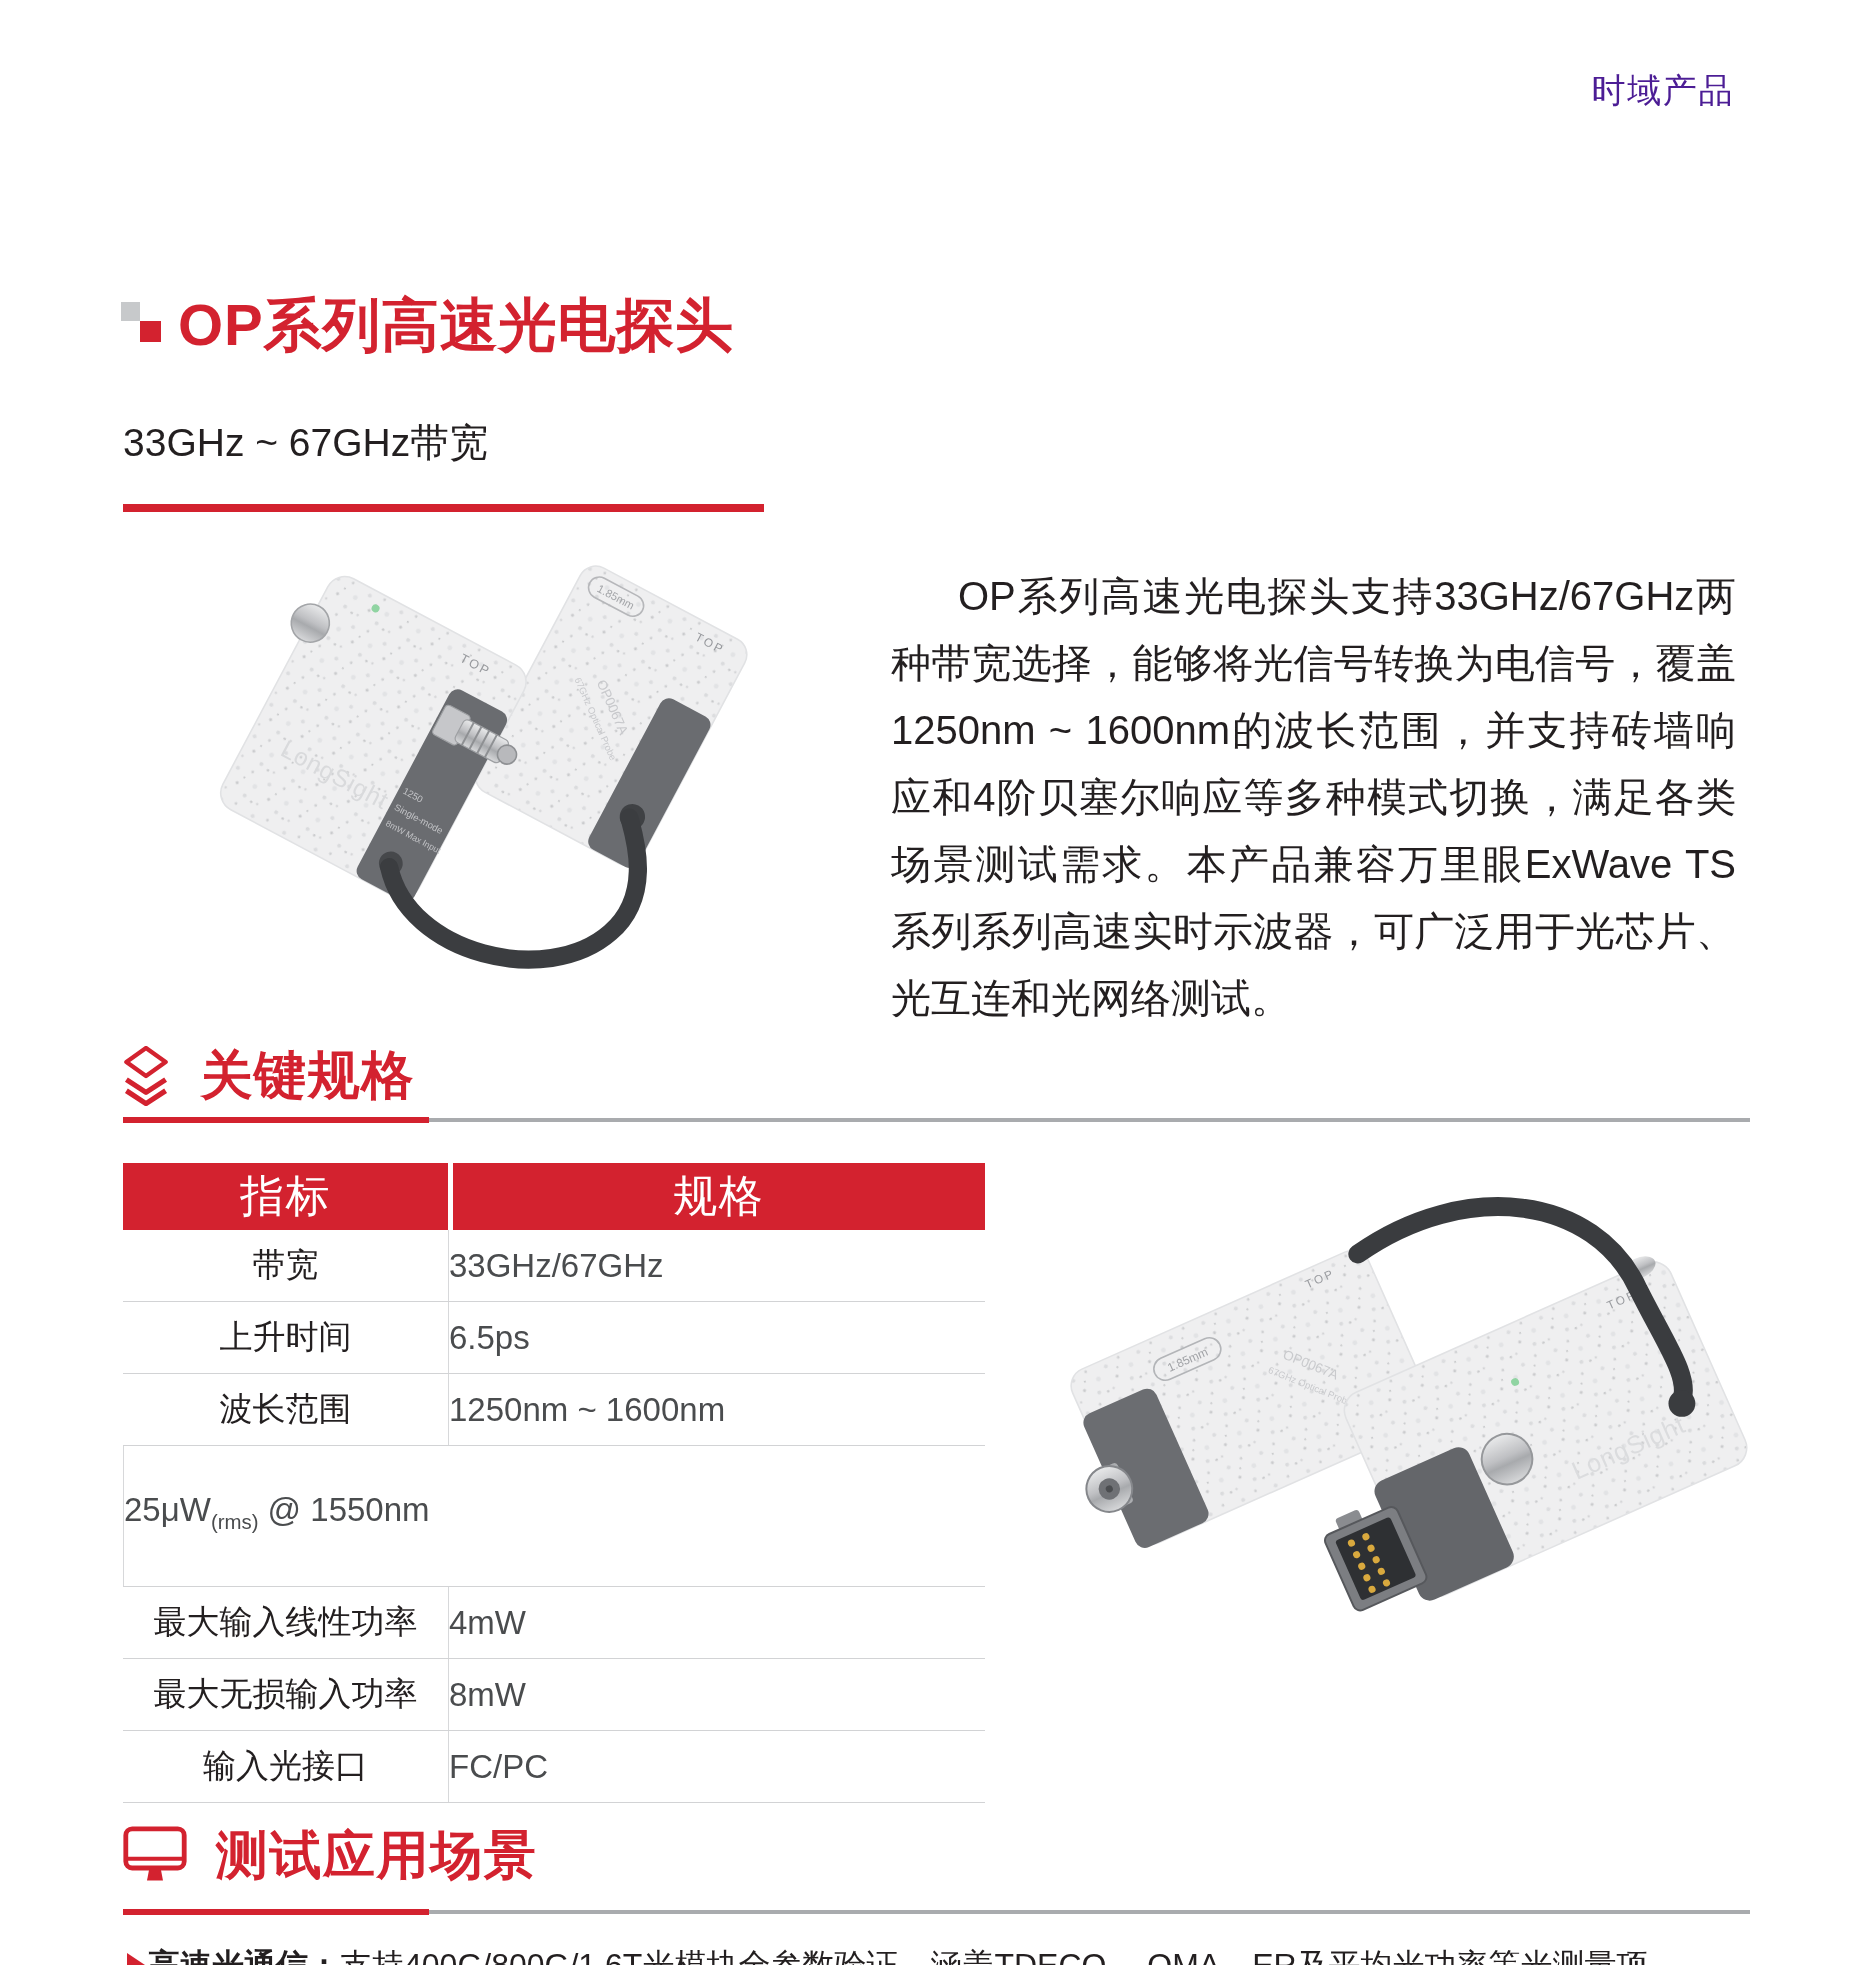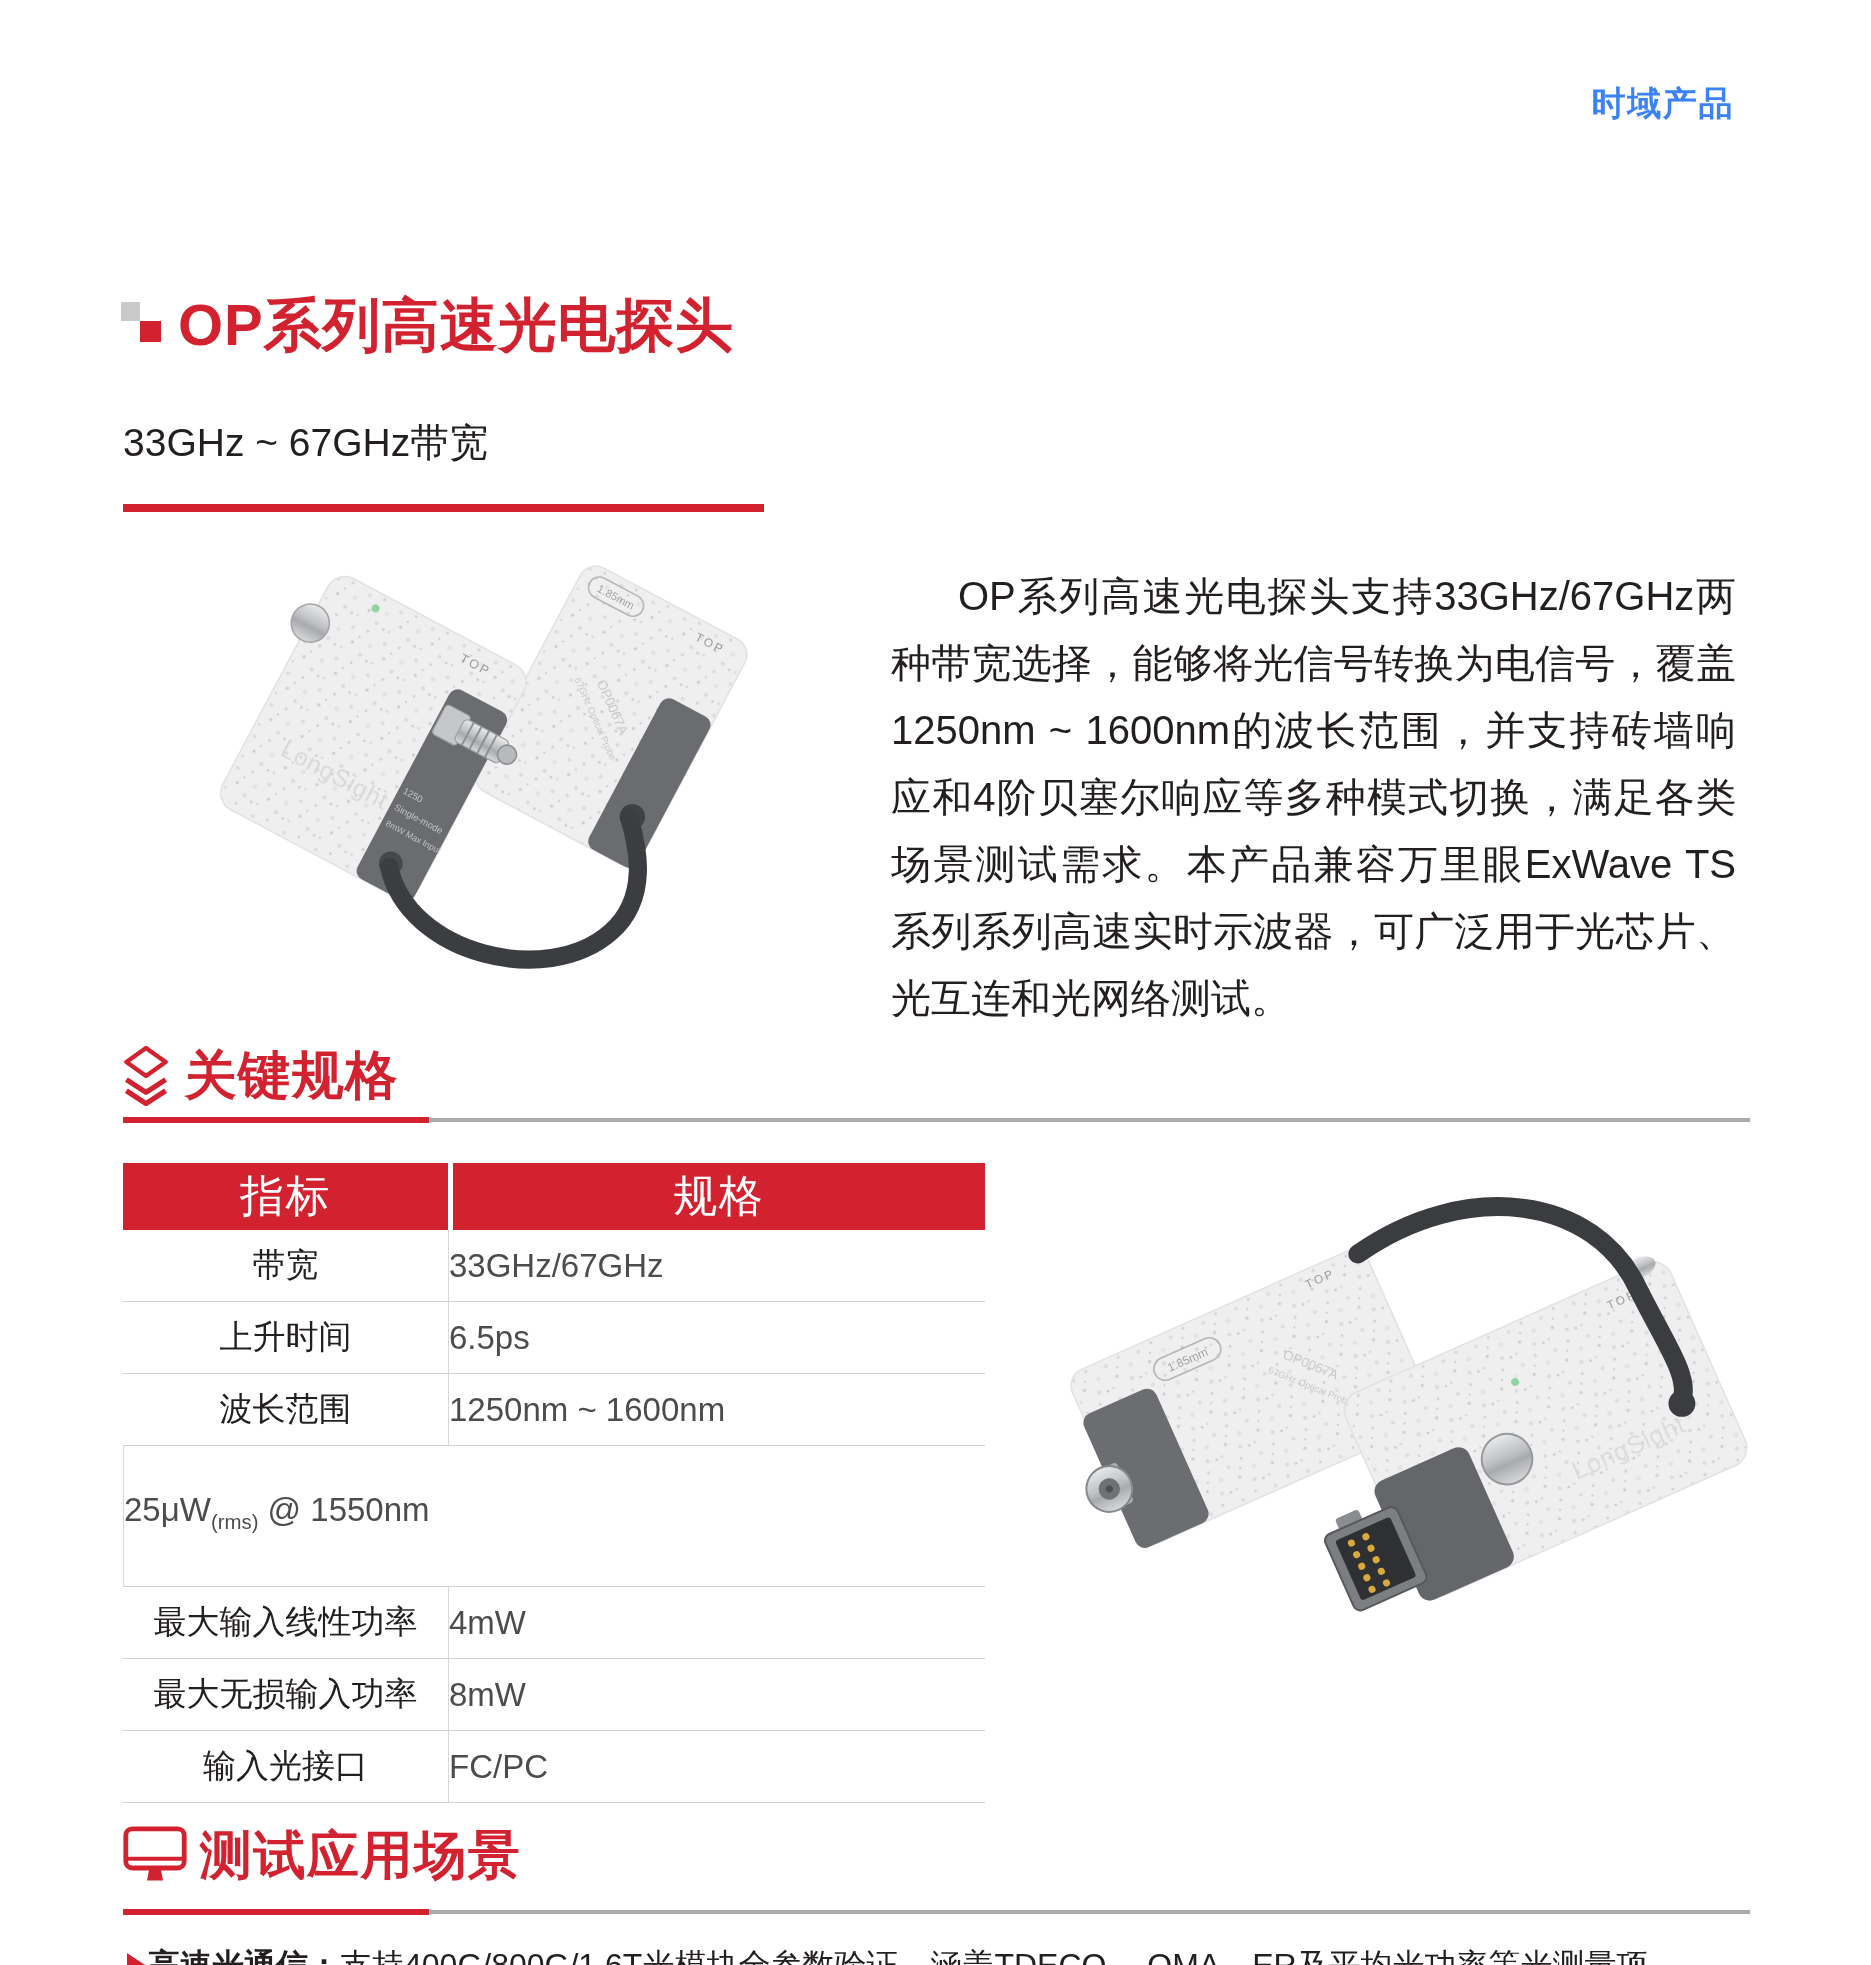--- a/index.html
+++ b/index.html
@@ -14,22 +14,22 @@
   .page{
     position:relative;
     width:1872px;height:2647px;
     background:#ffffff;
     overflow:hidden;
     font-family:"Liberation Sans","DejaVu Sans",sans-serif;
     color:var(--ink);
   }
   
   .corner-tag{
-    position:absolute;top:81px;right:138px;
-    font-size:34px;font-weight:700;color:#3b82f6;letter-spacing:1.6px;
+    position:absolute;top:68px;right:138px;
+    font-size:34px;font-weight:400;color:#4c1d95;letter-spacing:1.6px;
   }
   
   .title-bullet{position:absolute;left:121px;top:302px;width:43px;height:43px;}
   .title-bullet .sq{position:absolute;display:block;}
   .title-bullet .sq.gray{left:0;top:0;width:18.5px;height:18.5px;background:#C7C9CB;}
   .title-bullet .sq.red{left:18.5px;top:18.5px;width:21.6px;height:21.6px;background:var(--red);}
   .main-title{
     position:absolute;left:178px;top:280px;margin:0;
     font-size:58px;line-height:90px;font-weight:700;color:var(--red);letter-spacing:0.8px;
   }
@@ -45,21 +45,21 @@
   .figure-1{left:165px;top:558px;width:625px;height:428px;}
   .figure-2{left:1010px;top:1155px;width:747px;height:617px;}
   .figure svg{width:100%;height:100%;display:block;}
   
   .intro{
     position:absolute;left:891px;top:563px;width:845px;margin:0;
     font-size:40px;line-height:67px;color:var(--ink);
     text-align:justify;text-indent:67px;
   }
   
-  .section-head{position:absolute;display:flex;align-items:center;}
+  .section-head{position:absolute;display:flex;align-items:center;gap:16px;}
   .section-head .sec-icon{display:block;flex:none;}
   .section-head h2{margin:0;font-size:52px;font-weight:700;color:var(--red);letter-spacing:1.6px;}
   .head-specs{left:124px;top:1041px;}
   .head-specs .sec-icon{width:44px;height:60px;margin-right:16.5px;}
   .head-apps{left:122px;top:1821px;}
   .head-apps .sec-icon{width:66px;height:60px;margin-right:11.8px;}
   .rule{position:absolute;left:123px;width:1627px;height:6.3px;display:flex;align-items:center;}
   .rule .rr{width:306px;height:6.3px;background:var(--red);}
   .rule .rg{flex:1;height:3.9px;background:var(--rule-gray);}
   .rule-1{top:1117px;}

